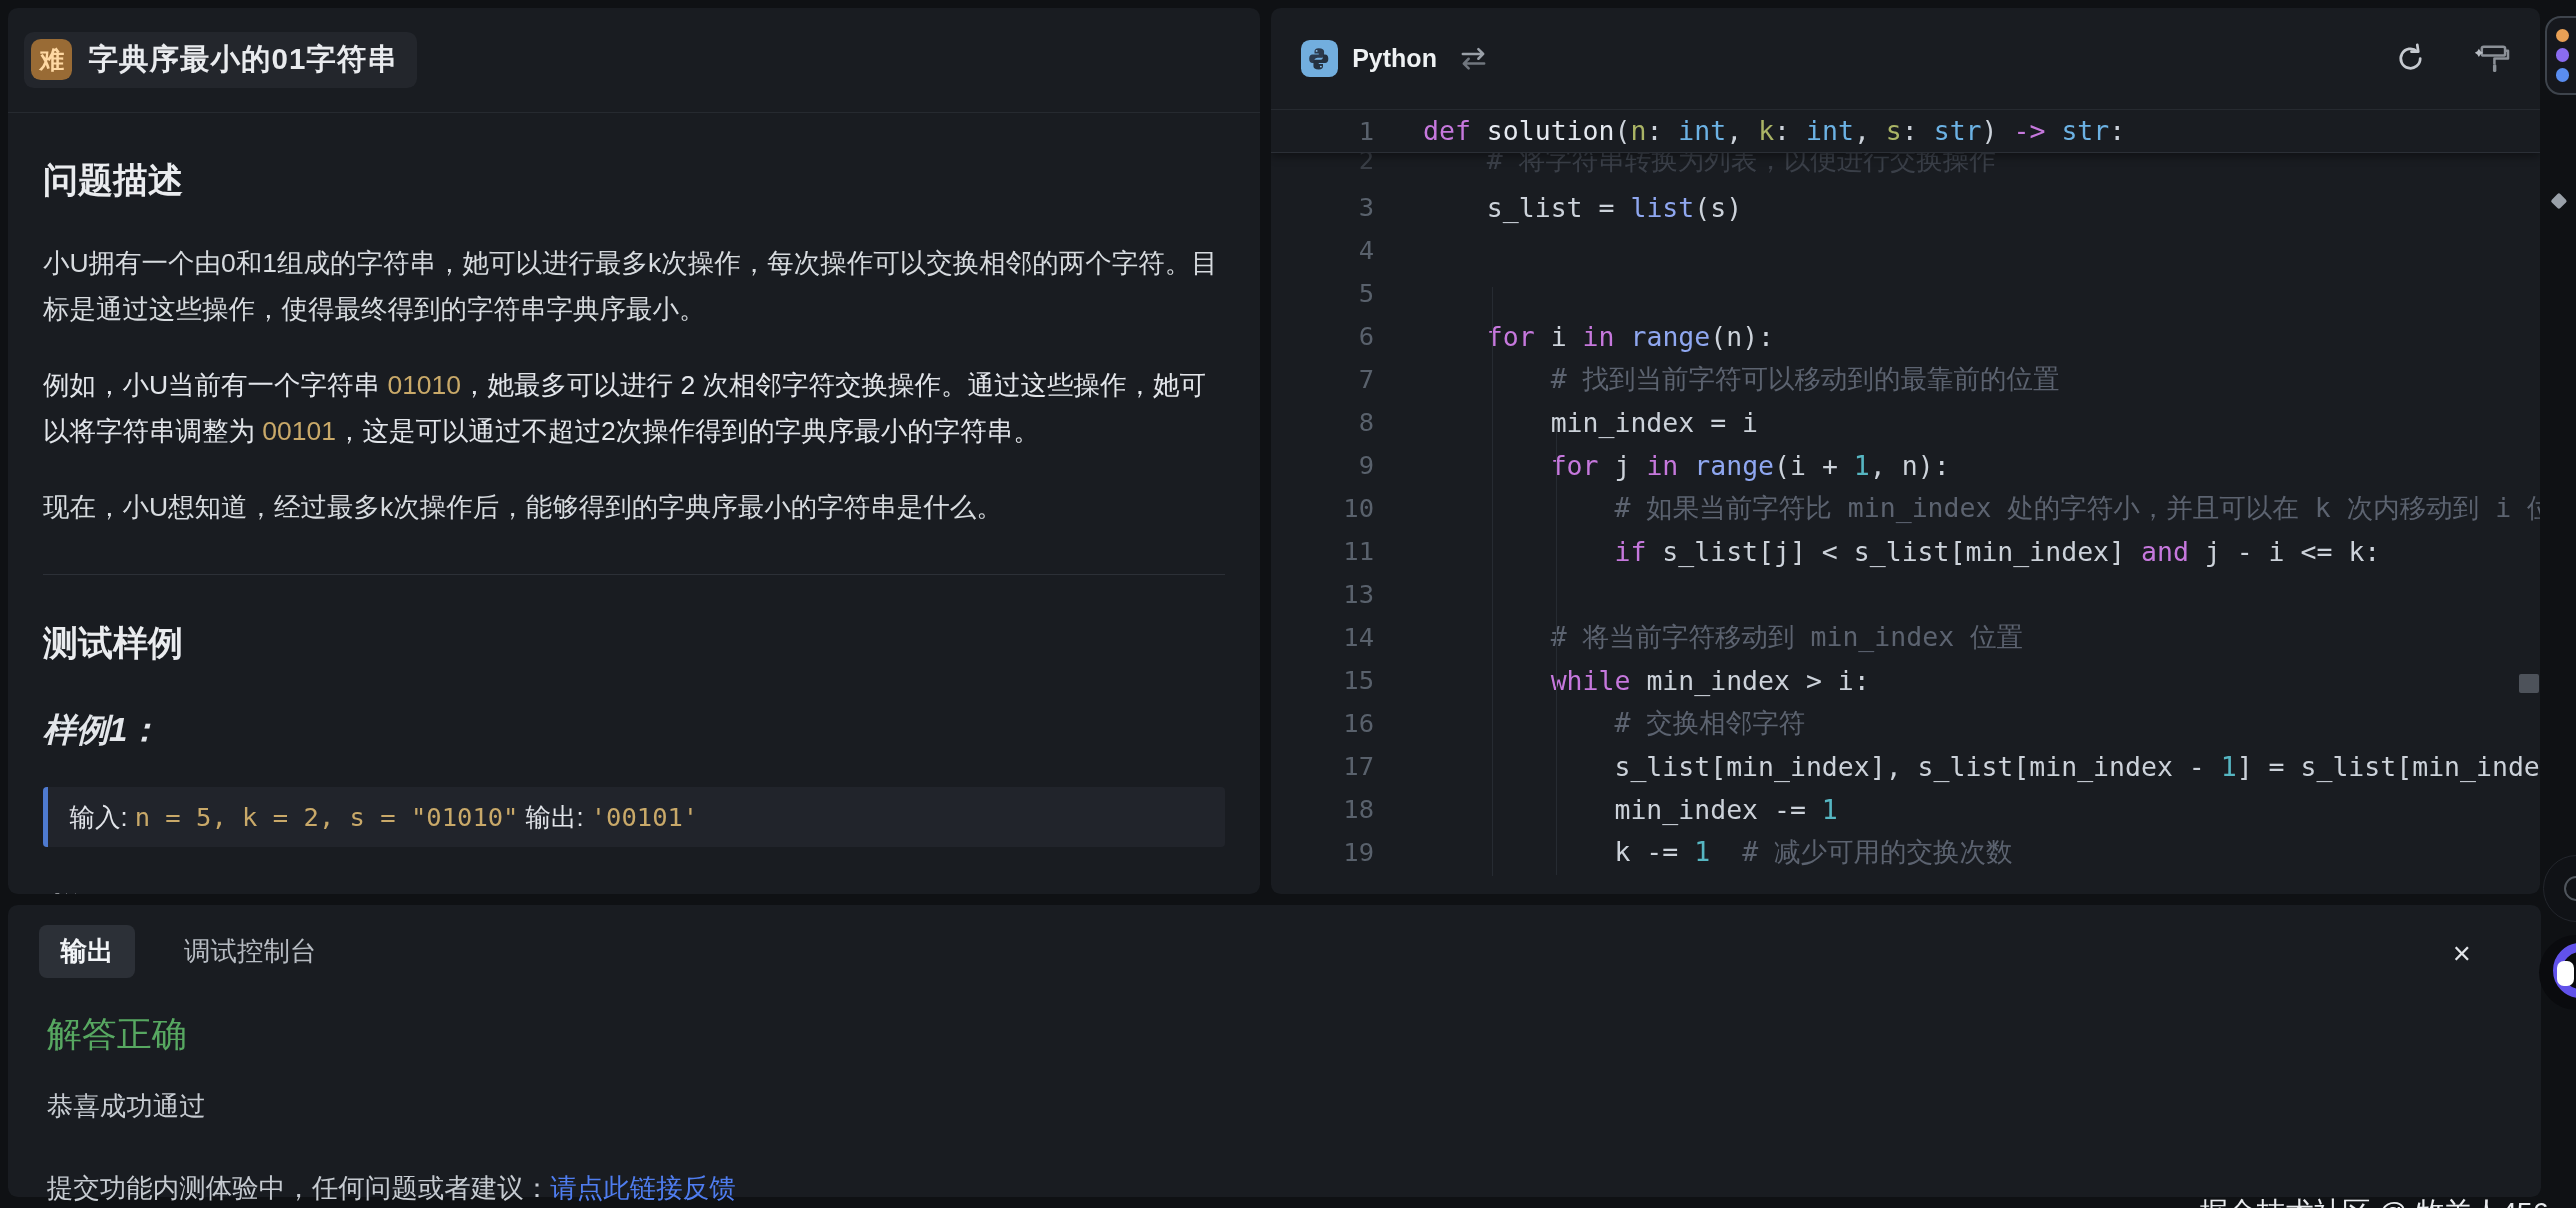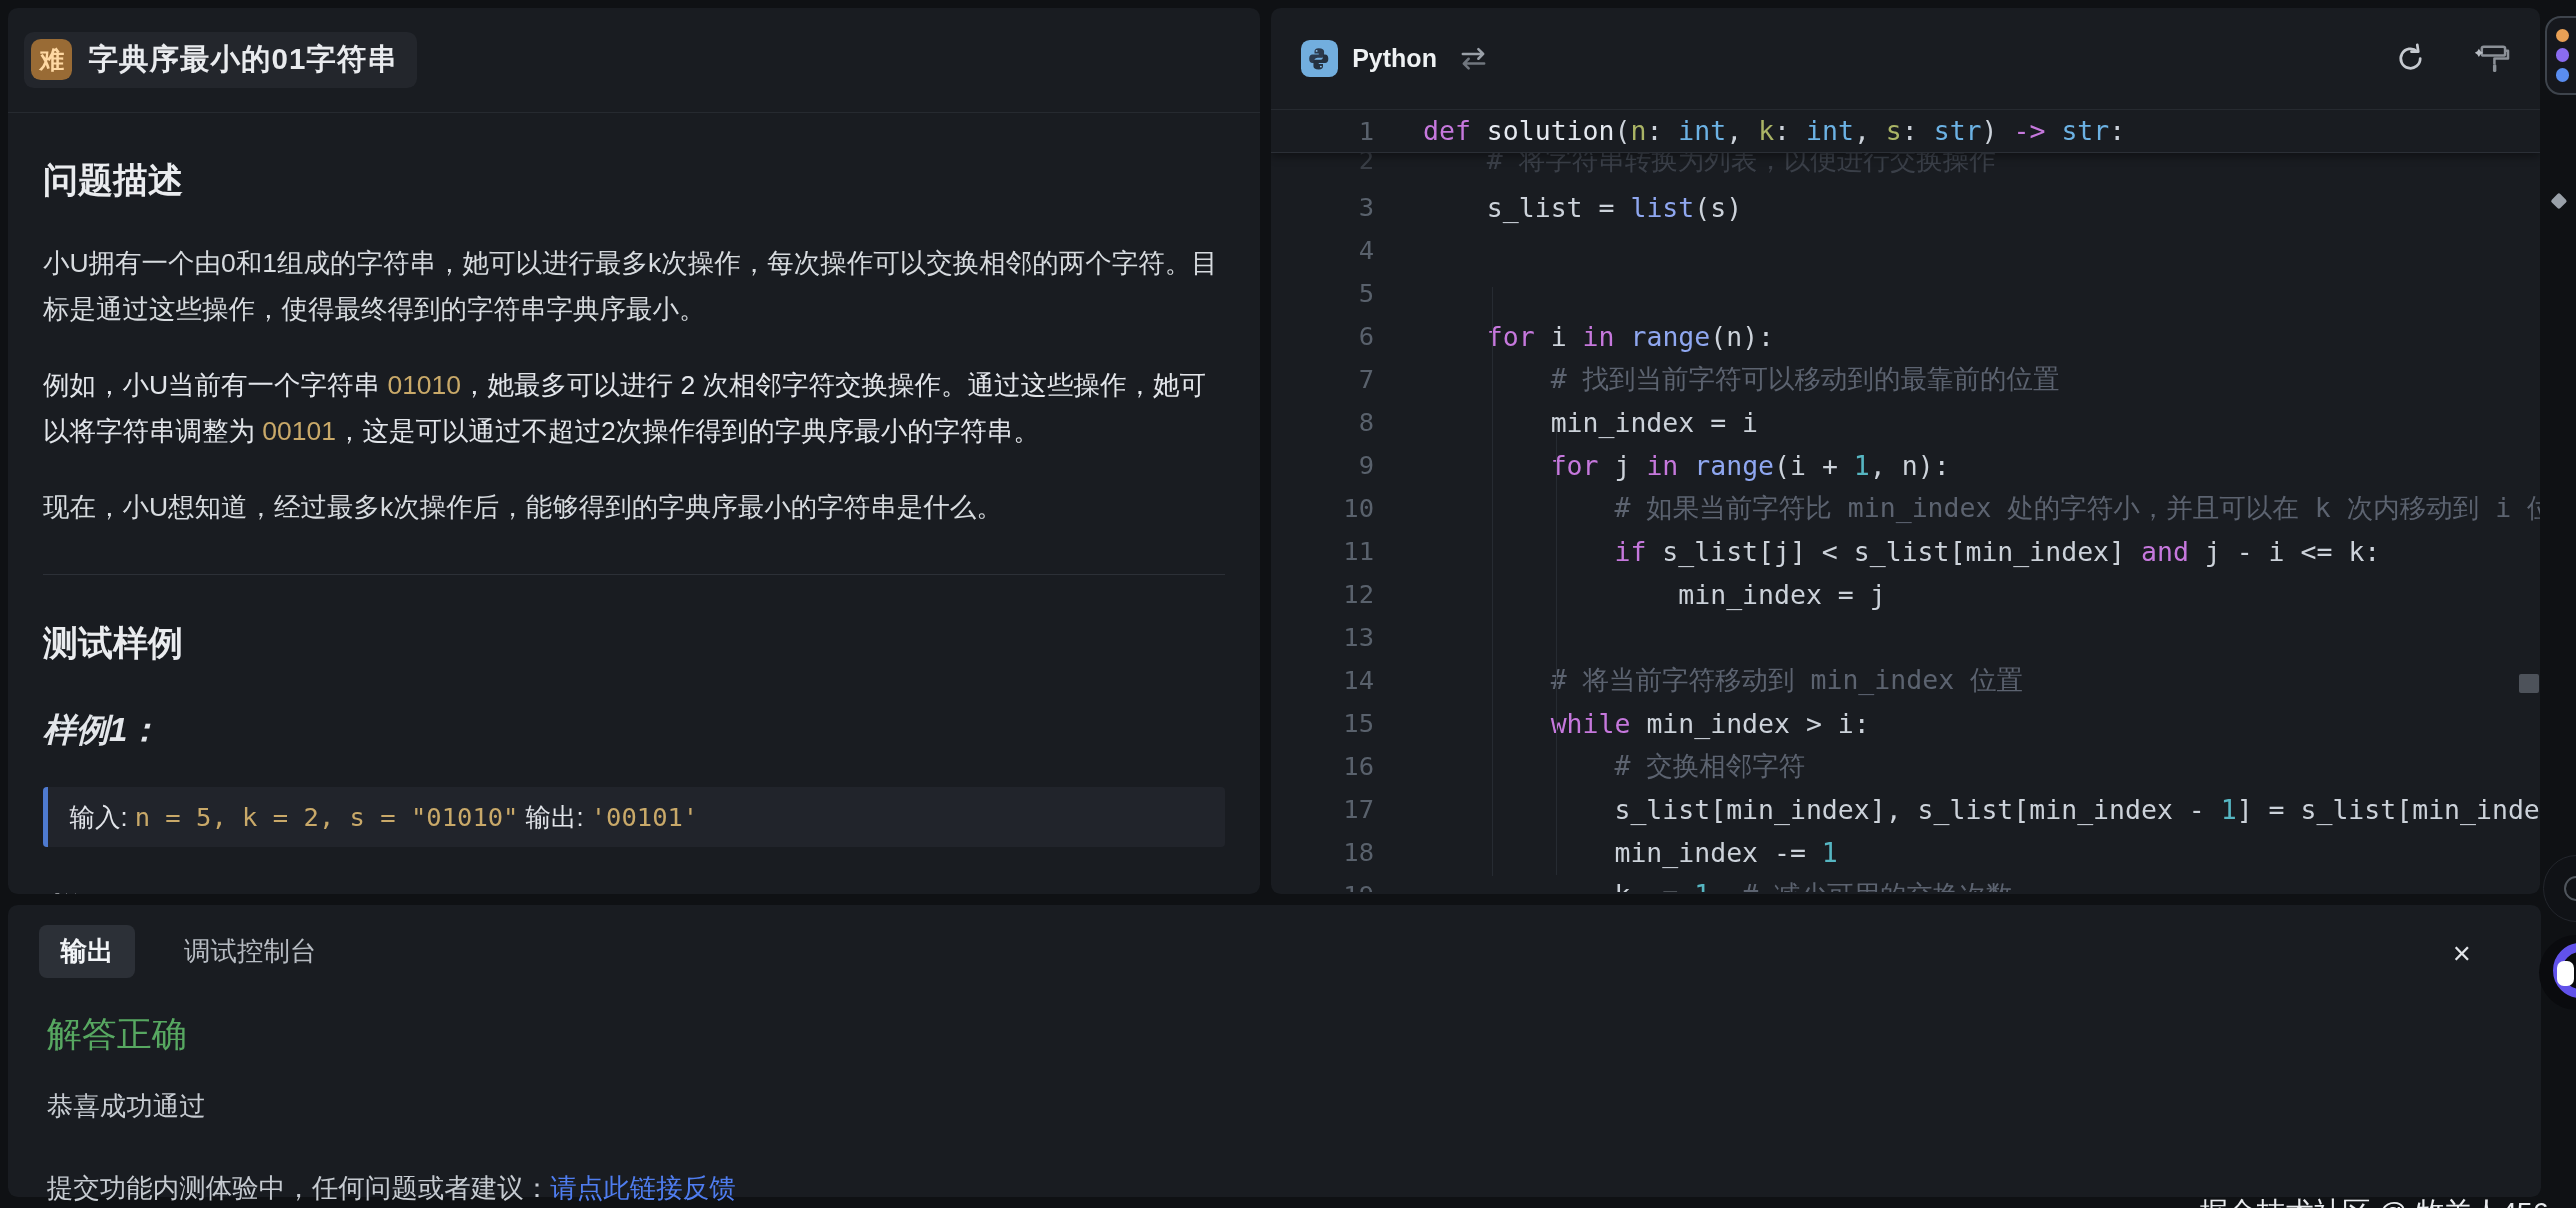--- a/index.html
+++ b/index.html
@@ -205,26 +205,20 @@
           </div>
         </div>
         <div class="code-line">
           <div class="line-inner">
             <span class="gutter">11</span>
             <pre><span class="tk-pl">            </span><span class="tk-kw">if</span><span class="tk-pl"> s_list[j] &lt; s_list[min_index] </span><span class="tk-kw">and</span><span class="tk-pl"> j - i &lt;= k:</span></pre>
           </div>
         </div>
         <div class="code-line">
           <div class="line-inner">
-            <span class="gutter">12</span>
-            <pre><span class="tk-pl">                min_index = j</span></pre>
-          </div>
-        </div>
-        <div class="code-line">
-          <div class="line-inner">
             <span class="gutter">13</span>
             <pre></pre>
           </div>
         </div>
         <div class="code-line">
           <div class="line-inner">
             <span class="gutter">14</span>
             <pre><span class="tk-cm">        # 将当前字符移动到 min_index 位置</span></pre>
           </div>
         </div>

